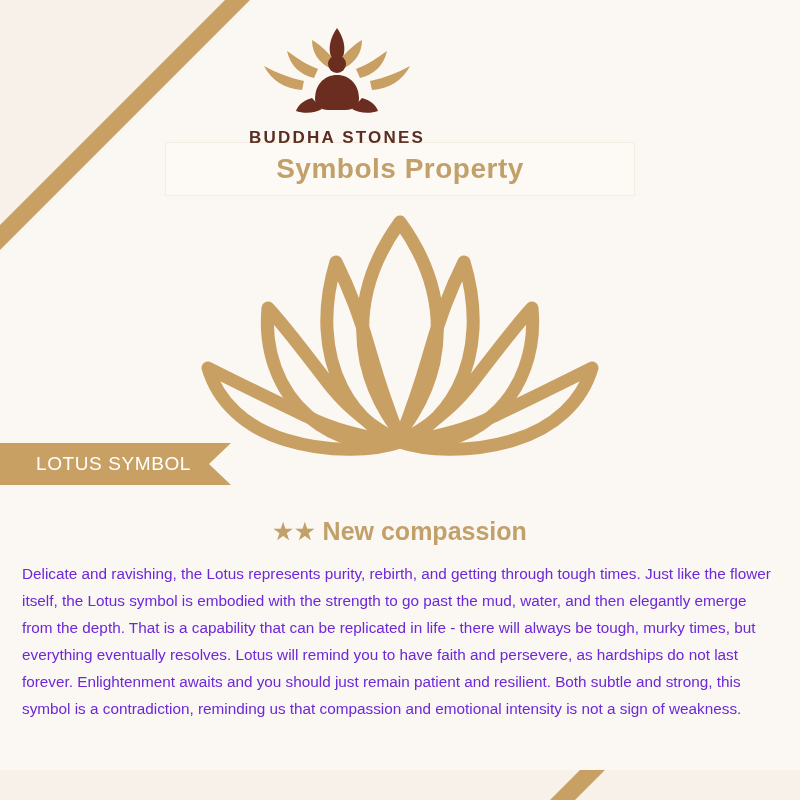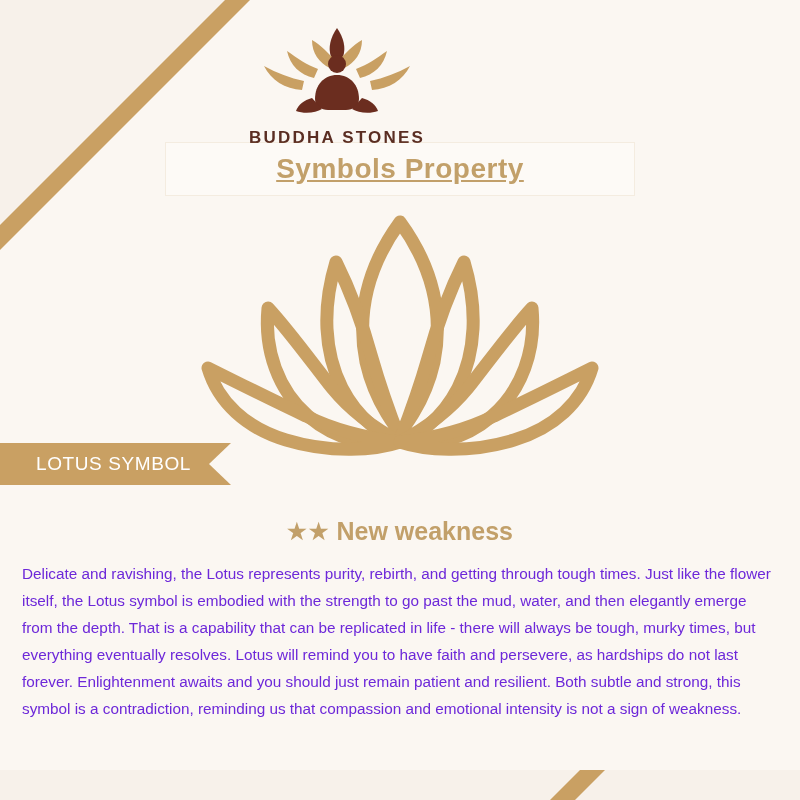--- a/index.html
+++ b/index.html
@@ -102,21 +102,20 @@
     display: flex;
     align-items: center;
     justify-content: center;
     box-shadow: 0 0 0 1px rgba(201,160,99,0.12);
   }
   .title-banner .title-text {
     font-size: 28px;
     font-weight: bold;
     color: #c2a06a;
     letter-spacing: 0.5px;
-    text-decoration: underline;
   }
 
   
   .lotus-wrap {
     position: absolute;
     top: 200px;
     left: 190px;
     width: 420px;
     height: 280px;
   }
@@ -247,18 +246,18 @@
     <div class="ribbon-body">
       <span>LOTUS SYMBOL</span>
     </div>
     <div class="ribbon-tail"></div>
   </div>
 
   <div class="lower-panel">
     <div class="headline">
       <span class="star">★</span>
       <span class="star">★</span>
-      <span class="hl-2">New weakness</span>
+      <span class="hl-2">New compassion</span>
     </div>
     <p class="body-copy">Delicate and ravishing, the Lotus represents purity, rebirth, and getting through tough times. Just like the flower itself, the Lotus symbol is embodied with the strength to go past the mud, water, and then elegantly emerge from the depth. That is a capability that can be replicated in life - there will always be tough, murky times, but everything eventually resolves. Lotus will remind you to have faith and persevere, as hardships do not last forever. Enlightenment awaits and you should just remain patient and resilient. Both subtle and strong, this symbol is a contradiction, reminding us that compassion and emotional intensity is not a sign of weakness.</p>
   </div>
 
 </div>
 
 </body></html>

